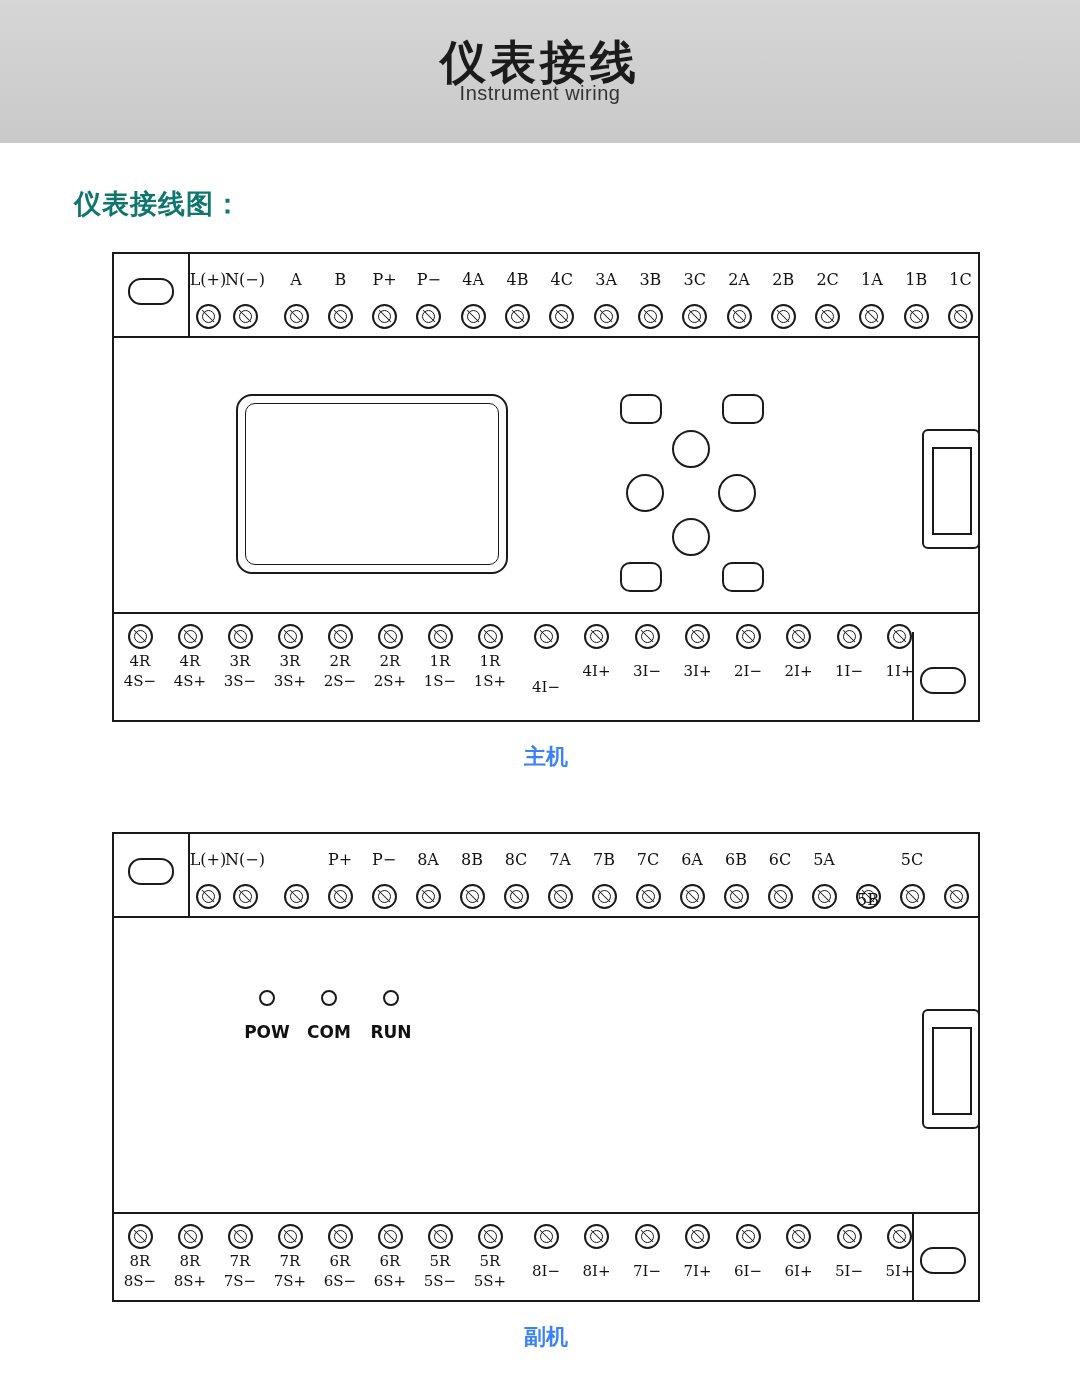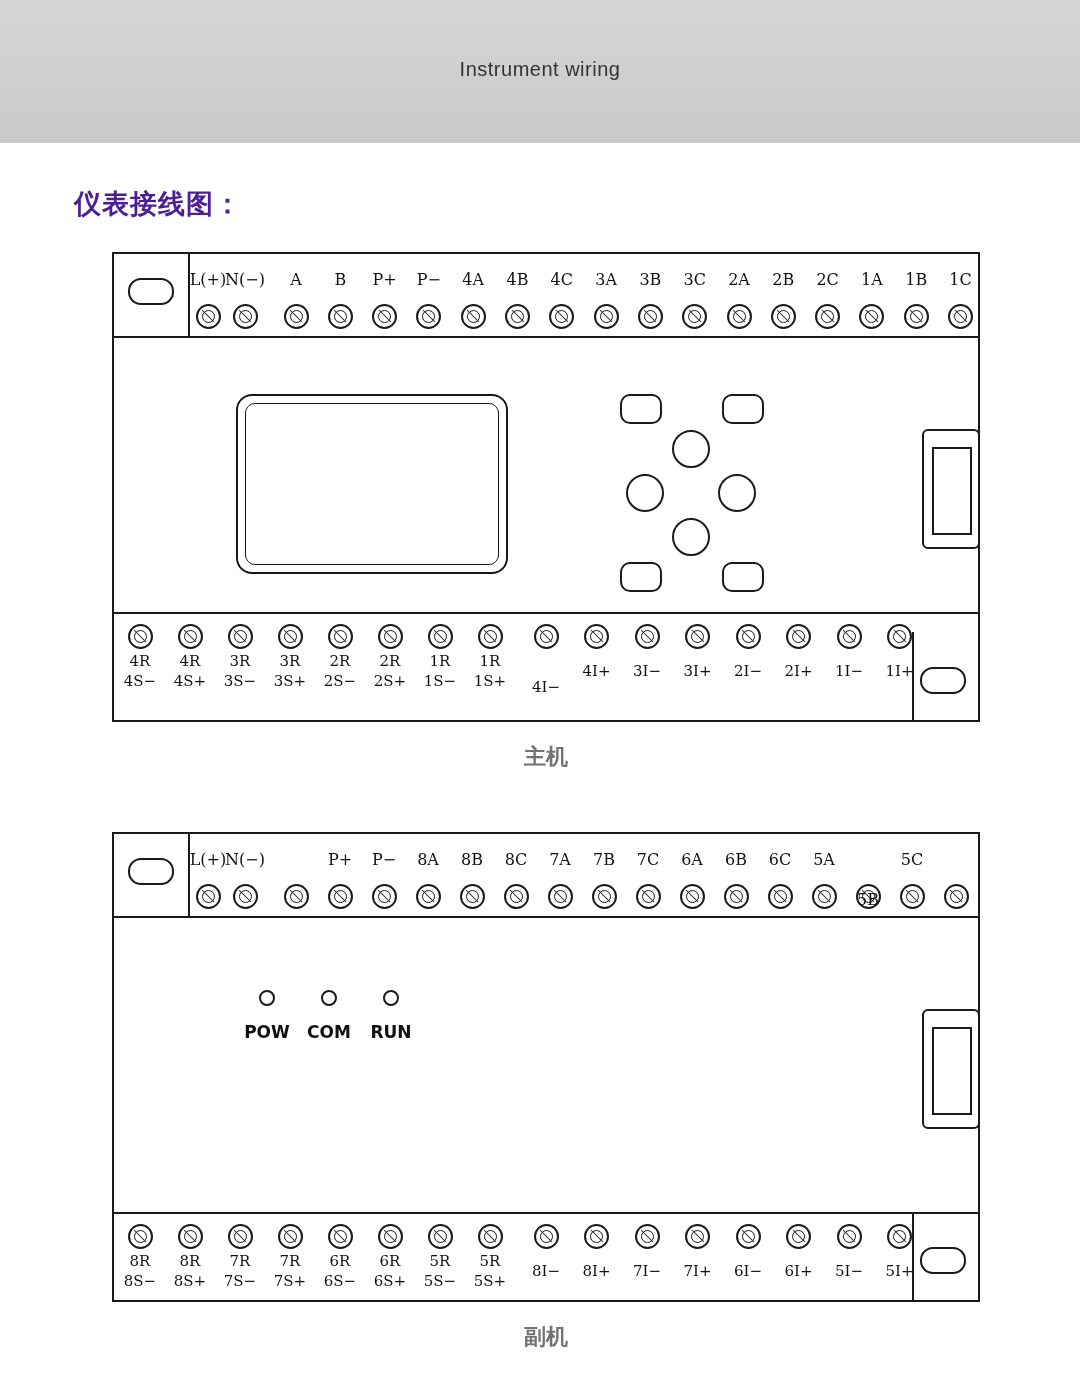--- a/index.html
+++ b/index.html
@@ -45,39 +45,39 @@
   }
 
   
   .section-heading {
     position: absolute;
     left: 74px;
     top: 186px;
     font-family: "DejaVu Sans", sans-serif;
     font-size: 27px;
     font-weight: bold;
-    color: #4c1d95;
+    color: #0f766e;
     letter-spacing: 1px;
   }
 
   
   .device {
     position: absolute;
     box-sizing: border-box;
     border: 2px solid #1a1a1a;
     background: #fff;
   }
   .device-caption {
     position: absolute;
     width: 100%;
     text-align: center;
     font-family: "DejaVu Serif", serif;
     font-weight: bold;
     font-size: 22px;
-    color: #737373;
+    color: #3b82f6;
   }
 
   
   .strip {
     position: absolute;
     left: 0;
     box-sizing: border-box;
     border-top: 2px solid #1a1a1a;
     border-bottom: 2px solid #1a1a1a;
     background: #fff;
@@ -212,20 +212,21 @@
     font-size: 17px;
     color: #111;
     transform: translateX(-50%);
     white-space: nowrap;
   }
 </style>
 </head>
 <body>
 
 <div class="banner">
+  <div class="banner-title">仪表接线</div>
   <div class="banner-sub">Instrument wiring</div>
 </div>
 
 <div class="section-heading">仪表接线图：</div>
 
 <div class="device" id="master-device" style="left:112px; top:252px; width:868px; height:470px;">
 
   <div class="strip top" id="master-top-strip" style="top:0; width:100%; height:84px;">
       <div class="screw" style="left: 81.5px; top: 49.5px;"></div>
       <div class="tlabel" style="left: 94px; top: 16px;">L(+)</div>

